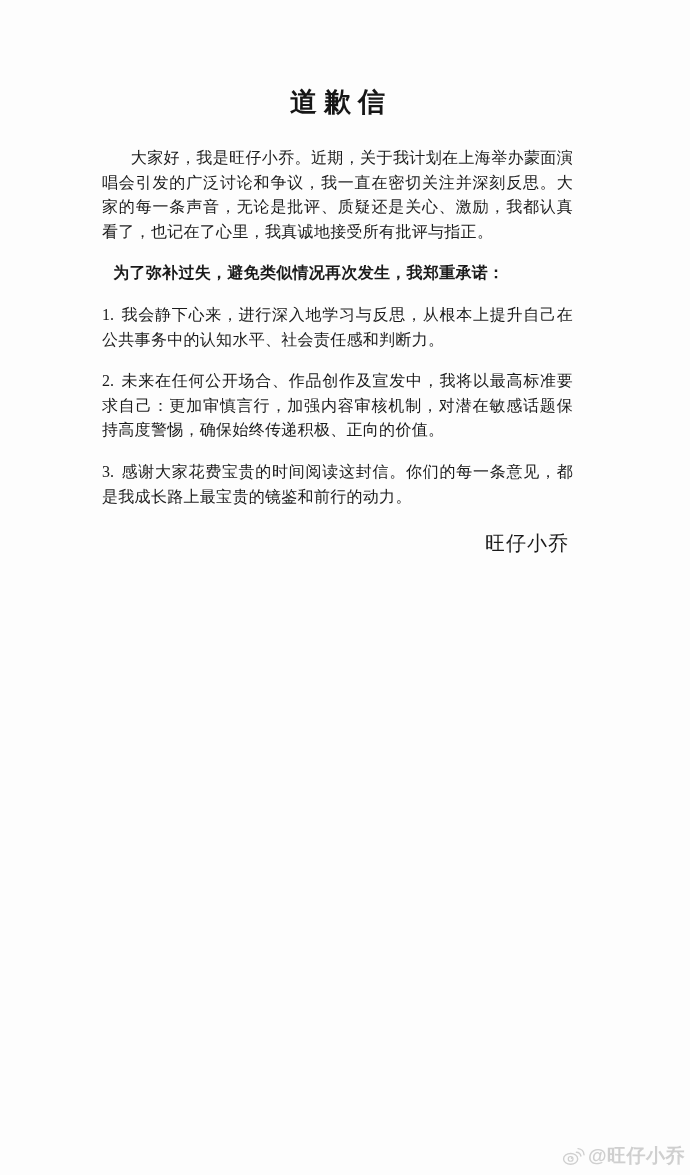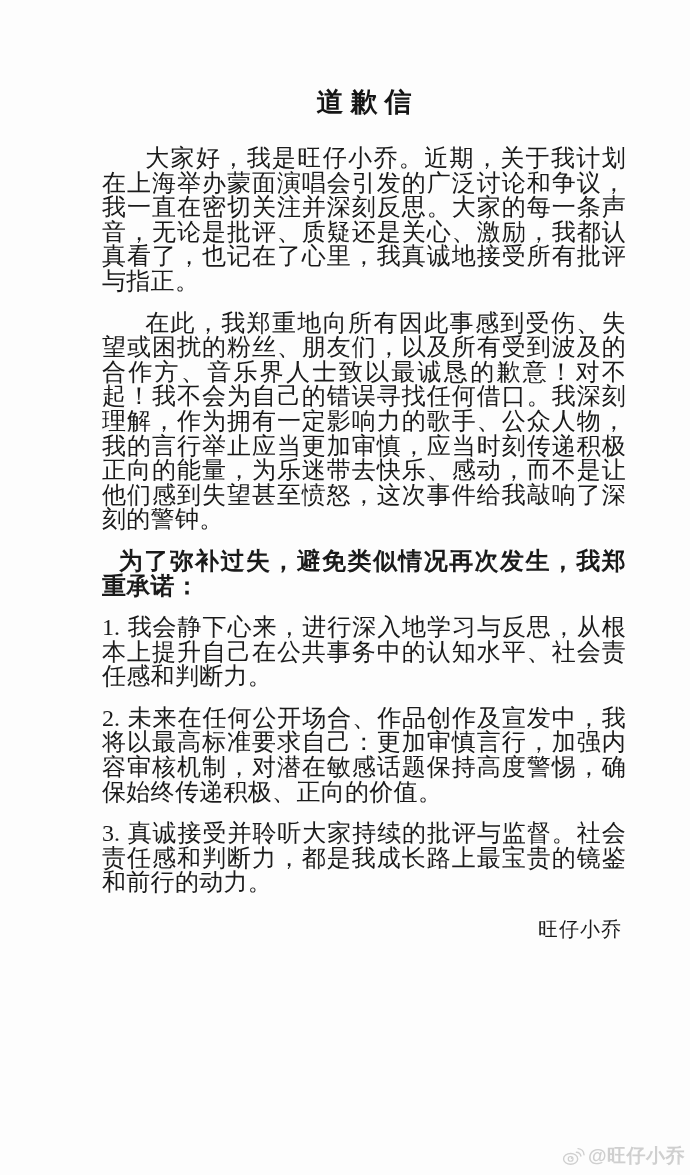--- a/index.html
+++ b/index.html
@@ -6,35 +6,35 @@
   body {
     width: 690px;
     height: 1175px;
     background: #fdfdfd;
     color: #1a1a1a;
     font-family: "Liberation Sans", sans-serif;
     position: relative;
     overflow: hidden;
   }
   .page {
-    padding: 84px 64px 0 102px;
+    padding: 84px 117px 0 102px;
     box-sizing: border-box;
     width: 690px;
   }
   .title {
     font-size: 27px;
     font-weight: 600;
     text-align: center;
     letter-spacing: 7px;
     padding-left: 7px; 
     margin: 0 0 26px 0;
     color: #161616;
   }
   .para {
-    font-size: 24px;
+    font-size: 16px;
     line-height: 24.6px;
     letter-spacing: 0.3px;
     text-align: justify;
     text-justify: inter-ideograph;
     margin: 0 0 17px 0;
     color: #1a1a1a;
   }
   .indent2 { text-indent: 1.8em; }
   .pledge-intro { text-indent: 0.7em; font-weight: bold; }
   .promise { text-indent: 0; }
@@ -75,29 +75,28 @@
 </style>
 </head>
 <body>
 
 <div class="page">
 
   <h1 class="title">道歉信</h1>
 
   <p class="para indent2">大家好，我是旺仔小乔。近期，关于我计划在上海举办蒙面演唱会引发的广泛讨论和争议，我一直在密切关注并深刻反思。大家的每一条声音，无论是批评、质疑还是关心、激励，我都认真看了，也记在了心里，我真诚地接受所有批评与指正。</p>
 
-  <p class="para indent2">在此，我郑重地向所有因此事感到受伤、失望或困扰的粉丝、朋友们，以及所有受到波及的合作方、音乐界人士致以最诚恳的歉意！对不起！我不会为自己的错误寻找任何借口。我深刻理解，作为拥有一定影响力的歌手、公众人物，我的言行举止应当更加审慎，应当时刻传递积极正向的能量，为乐迷带去快乐、感动，而不是让他们感到失望甚至愤怒，这次事件给我敲响了深刻的警钟。</p>
 
   <p class="para pledge-intro">为了弥补过失，避免类似情况再次发生，我郑重承诺：</p>
 
   <p class="para promise"><span class="num">1.</span><span>我会静下心来，进行深入地学习与反思，从根本上提升自己在公共事务中的认知水平、社会责任感和判断力。</span></p>
 
   <p class="para promise"><span class="num">2.</span><span>未来在任何公开场合、作品创作及宣发中，我将以最高标准要求自己：更加审慎言行，加强内容审核机制，对潜在敏感话题保持高度警惕，确保始终传递积极、正向的价值。</span></p>
 
-  <p class="para promise"><span class="num">3.</span><span>真诚接受并聆听大家持续的批评与监督。社会责任感和判断力，都是我成长路上最宝贵的镜鉴和前行的动力。</span></p>
+  <p class="para promise"><span class="num">3.</span><span>感谢大家花费宝贵的时间阅读这封信。你们的每一条意见，都是我成长路上最宝贵的镜鉴和前行的动力。</span></p>
 
 
 
   <div class="signature">
     <div class="sig-name">旺仔小乔</div>
   </div>
 
 </div>
 
 <div class="watermark">

